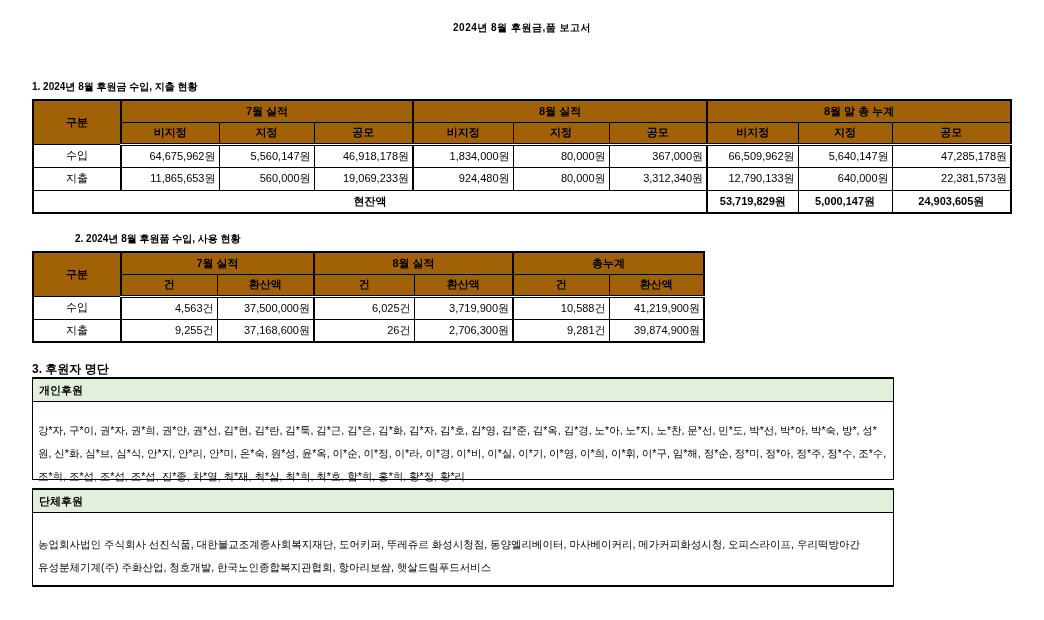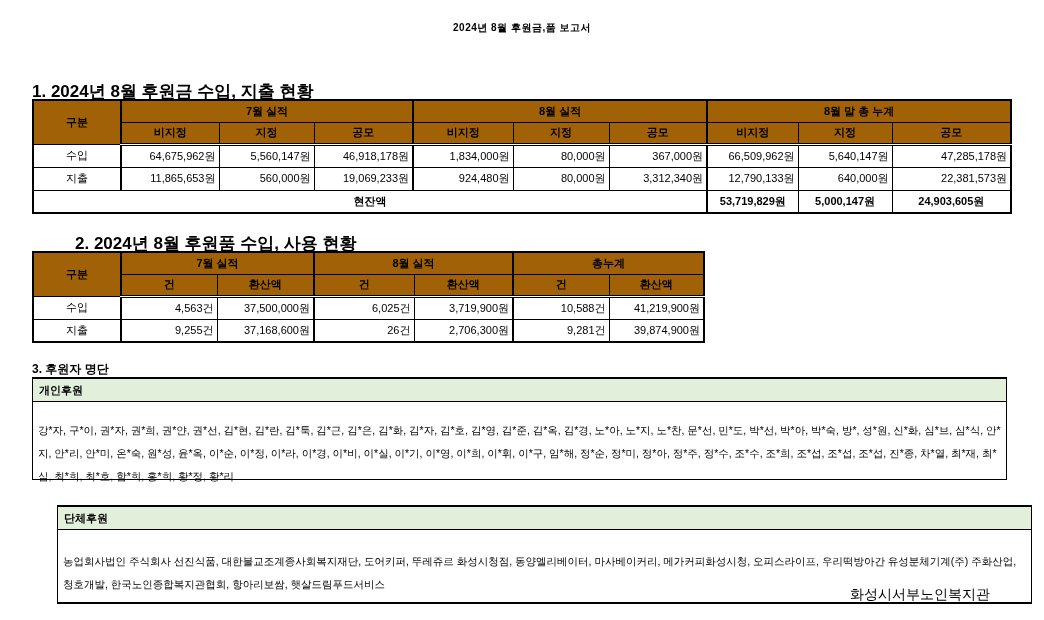--- a/index.html
+++ b/index.html
@@ -13,46 +13,46 @@
   }
   .page { position: absolute; inset: 0; }
 
   .report-title {
     position: absolute; top: 21px; left: 0; width: 100%;
     text-align: center; font-size: 10px; font-weight: bold;
     letter-spacing: 0.5px;
   }
   .sec-heading {
     position: absolute; left: 32px;
-    font-size: 17px; font-weight: bold;
+    font-size: 10px; font-weight: bold;
   }
   #h1 { top: 80px; }
   #h2 { top: 232px; margin-left: 43px; }
   #h3 { top: 361px; font-size: 12px; }
 
   table { border-collapse: collapse; table-layout: fixed; position: absolute; background: #fff; }
   #table1 { left: 32px; top: 99px; width: 978px; border: 2px solid #000; }
   #table2 { left: 32px; top: 251px; width: 671px; border: 2px solid #000; }
   th, td { border: 1px solid #000; font-size: 11px; padding: 0 3px; overflow: hidden; white-space: nowrap; }
   th { background: #a16207; font-weight: bold; text-align: center; }
   .hrow  th { height: 22px; }
   .hrow2 th { height: 22px; border-bottom: 3px double #000; }
   .drow td { height: 23px; }
   .lbl { text-align: center; }
   .num { text-align: right; }
   .gl  { border-left: 2px solid #000; }   
   .balance td { height: 23px; font-weight: bold; text-align: center; }
   .bal-lbl { text-align: center; }
 
   .donor-box {
-    position: absolute; left: 32px; width: 975px;
+    position: absolute; left: 32px; width: 862px;
     border: 1px solid #000; border-top-width: 2px; background: #fff;
   }
   #box-individual { top: 377px; height: 103px; }
-  #box-org { top: 505px; height: 99px; border-bottom-width: 2px; margin-left: 25px; }
+  #box-org { top: 488px; height: 99px; border-bottom-width: 2px; }
   .donor-head {
     background: #e2efda; border-bottom: 1px solid #000;
     font-size: 11px; font-weight: bold;
     padding: 4px 6px; height: 23px;
   }
   .donor-body {
     font-size: 10.5px; line-height: 23px;
     padding: 17px 5px 6px 5px;
     word-break: keep-all; overflow: hidden;
   }
@@ -189,15 +189,14 @@
   <div id="box-individual" class="donor-box">
     <div class="donor-head">개인후원</div>
     <div class="donor-body">강*자, 구*이, 권*자, 권*희, 권*얀, 권*선, 김*현, 김*란, 김*툭, 김*근, 김*은, 김*화, 김*자, 김*호, 김*영, 김*준, 김*옥, 김*경, 노*아, 노*지, 노*찬, 문*선, 민*도, 박*선, 박*아, 박*숙, 방*, 성*원, 신*화, 심*브, 심*식, 안*지, 안*리, 안*미, 온*숙, 원*성, 윤*옥, 이*순, 이*정, 이*라, 이*경, 이*비, 이*실, 이*기, 이*영, 이*희, 이*휘, 이*구, 임*해, 정*순, 정*미, 정*아, 정*주, 정*수, 조*수, 조*희, 조*섭, 조*섭, 조*섭, 진*종, 차*열, 최*재, 최*심, 최*희, 최*호, 함*희, 홍*희, 황*정, 황*리</div>
   </div>
 
   <div id="box-org" class="donor-box">
     <div class="donor-head">단체후원</div>
     <div class="donor-body">농업회사법인 주식회사 선진식품, 대한불교조계종사회복지재단, 도어키퍼, 뚜레쥬르 화성시청점, 동양엘리베이터, 마사베이커리, 메가커피화성시청, 오피스라이프, 우리떡방아간 유성분체기계(주) 주화산업, 청호개발, 한국노인종합복지관협회, 항아리보쌈, 햇살드림푸드서비스</div>
   </div>
 
-  <div class="footer-org">화성시서부노인복지관</div>
 
 </div>
 
 </body></html>

